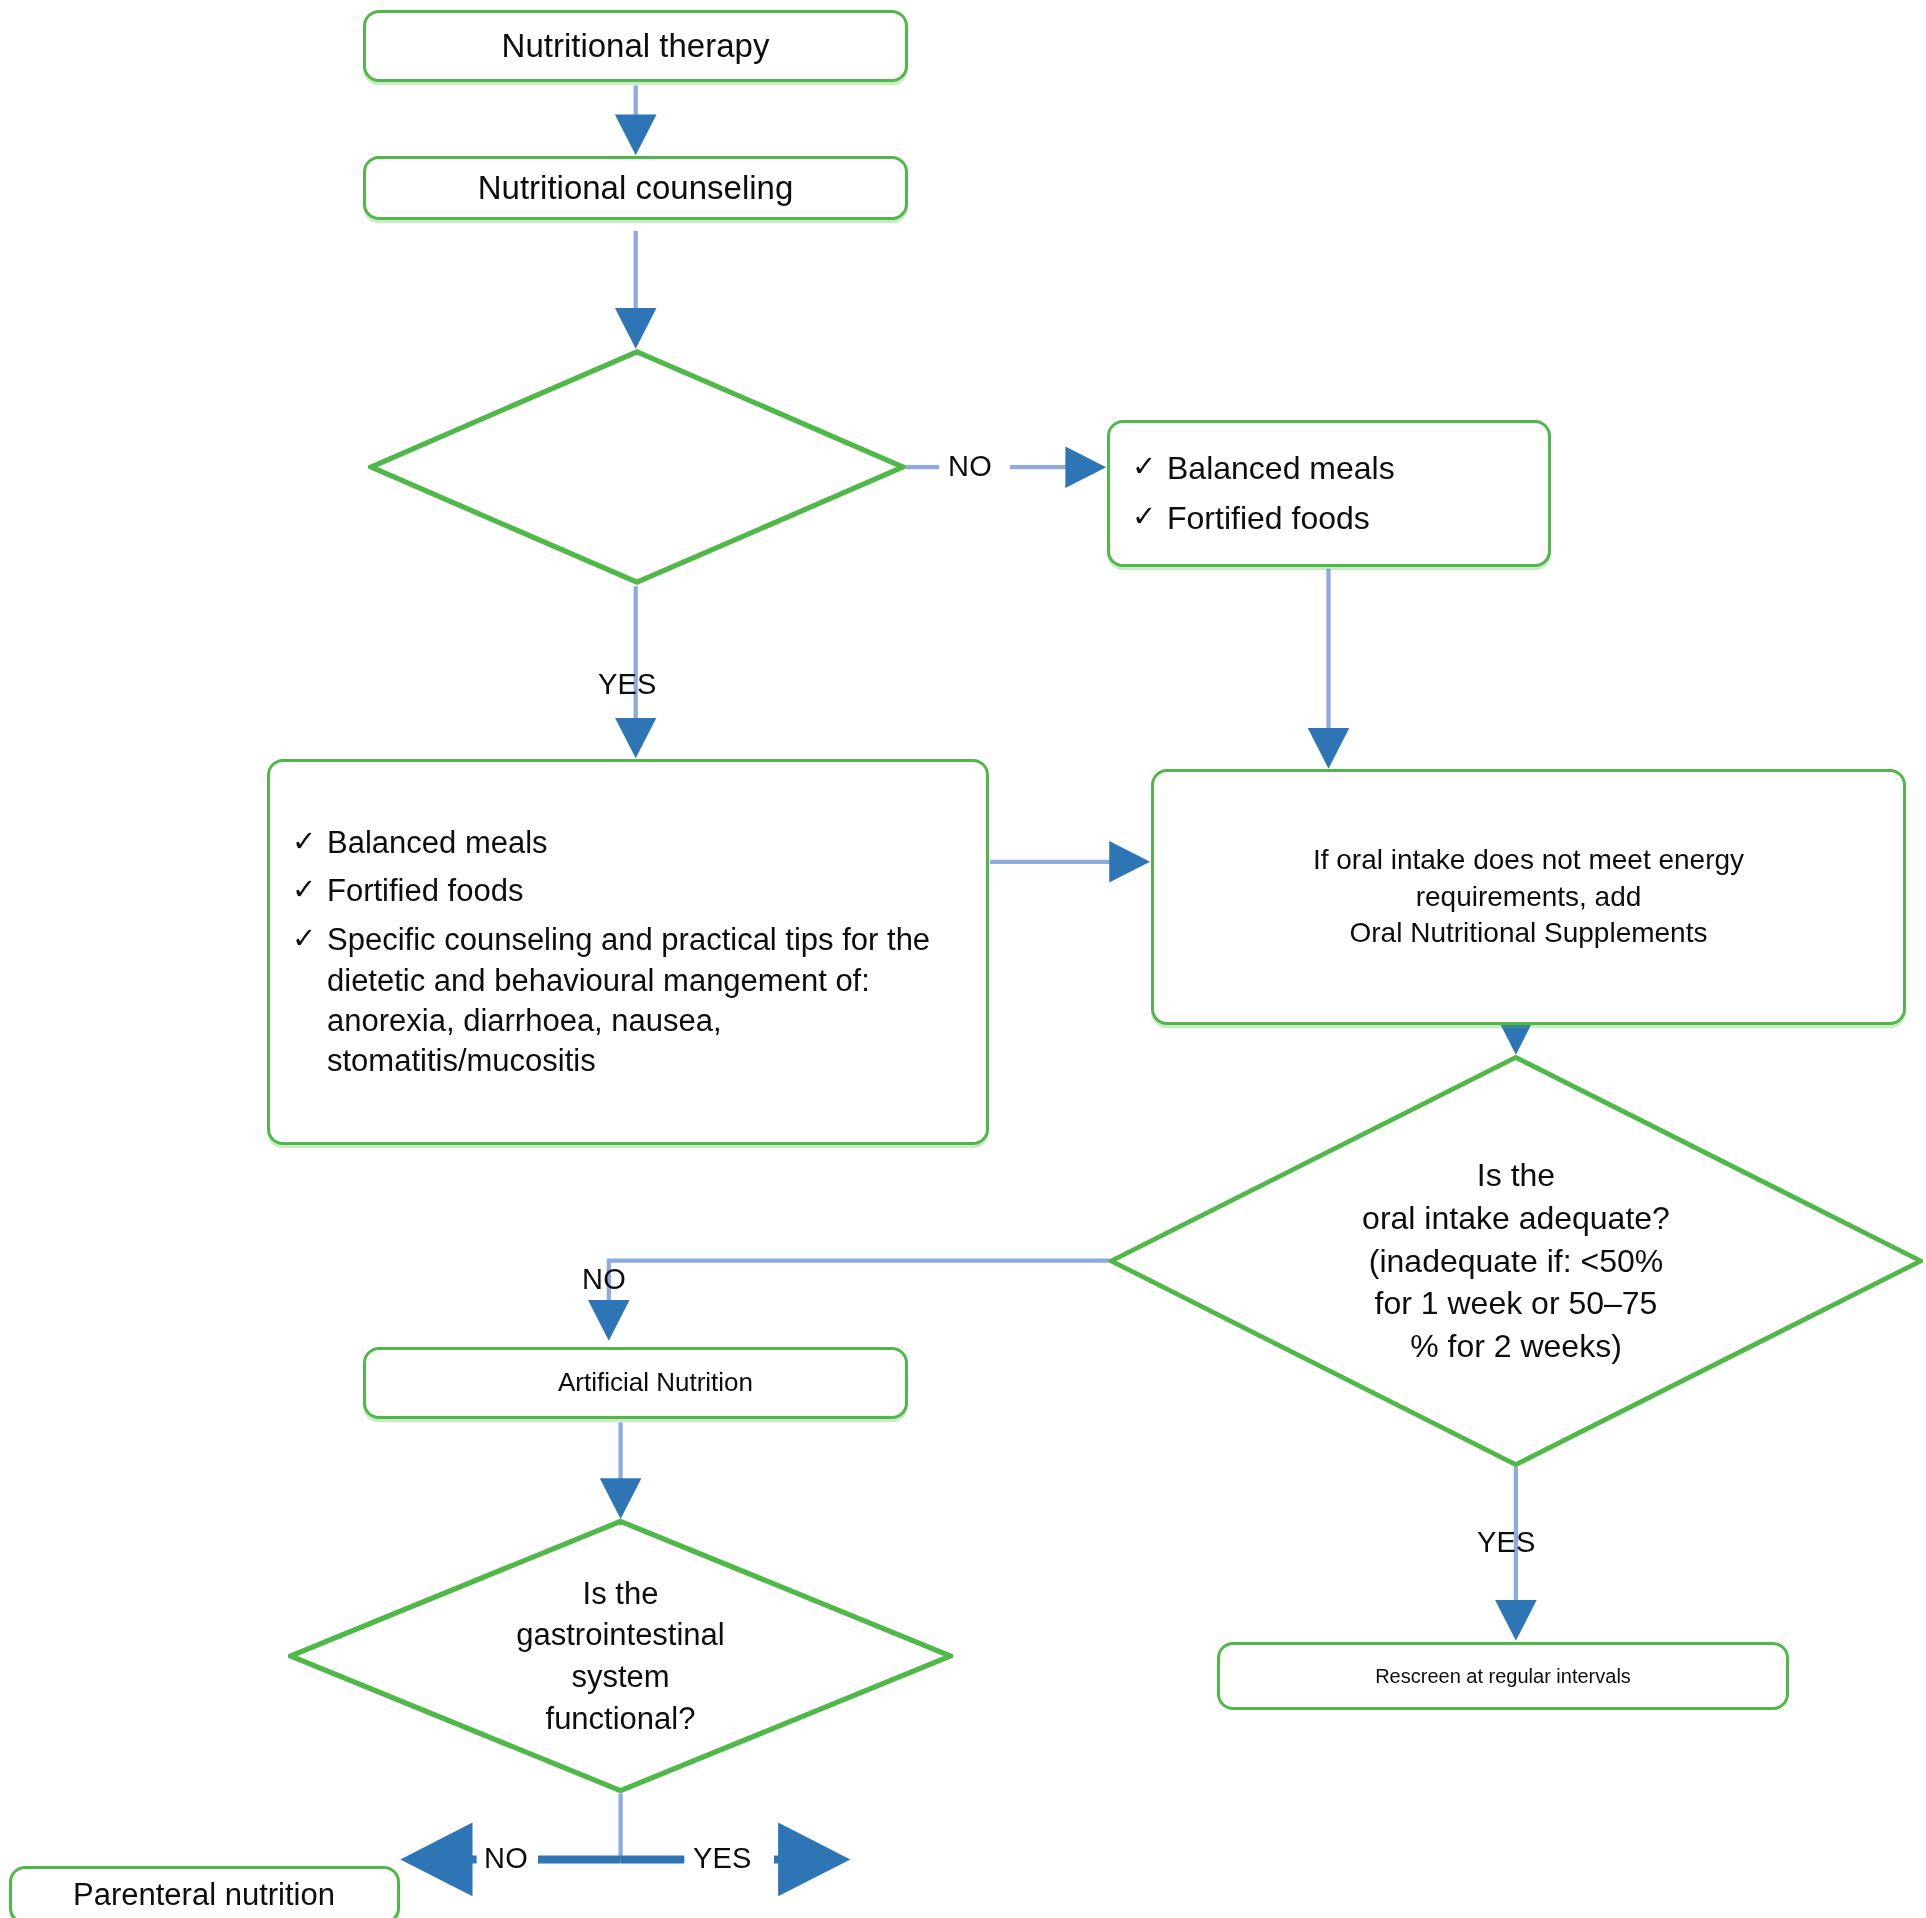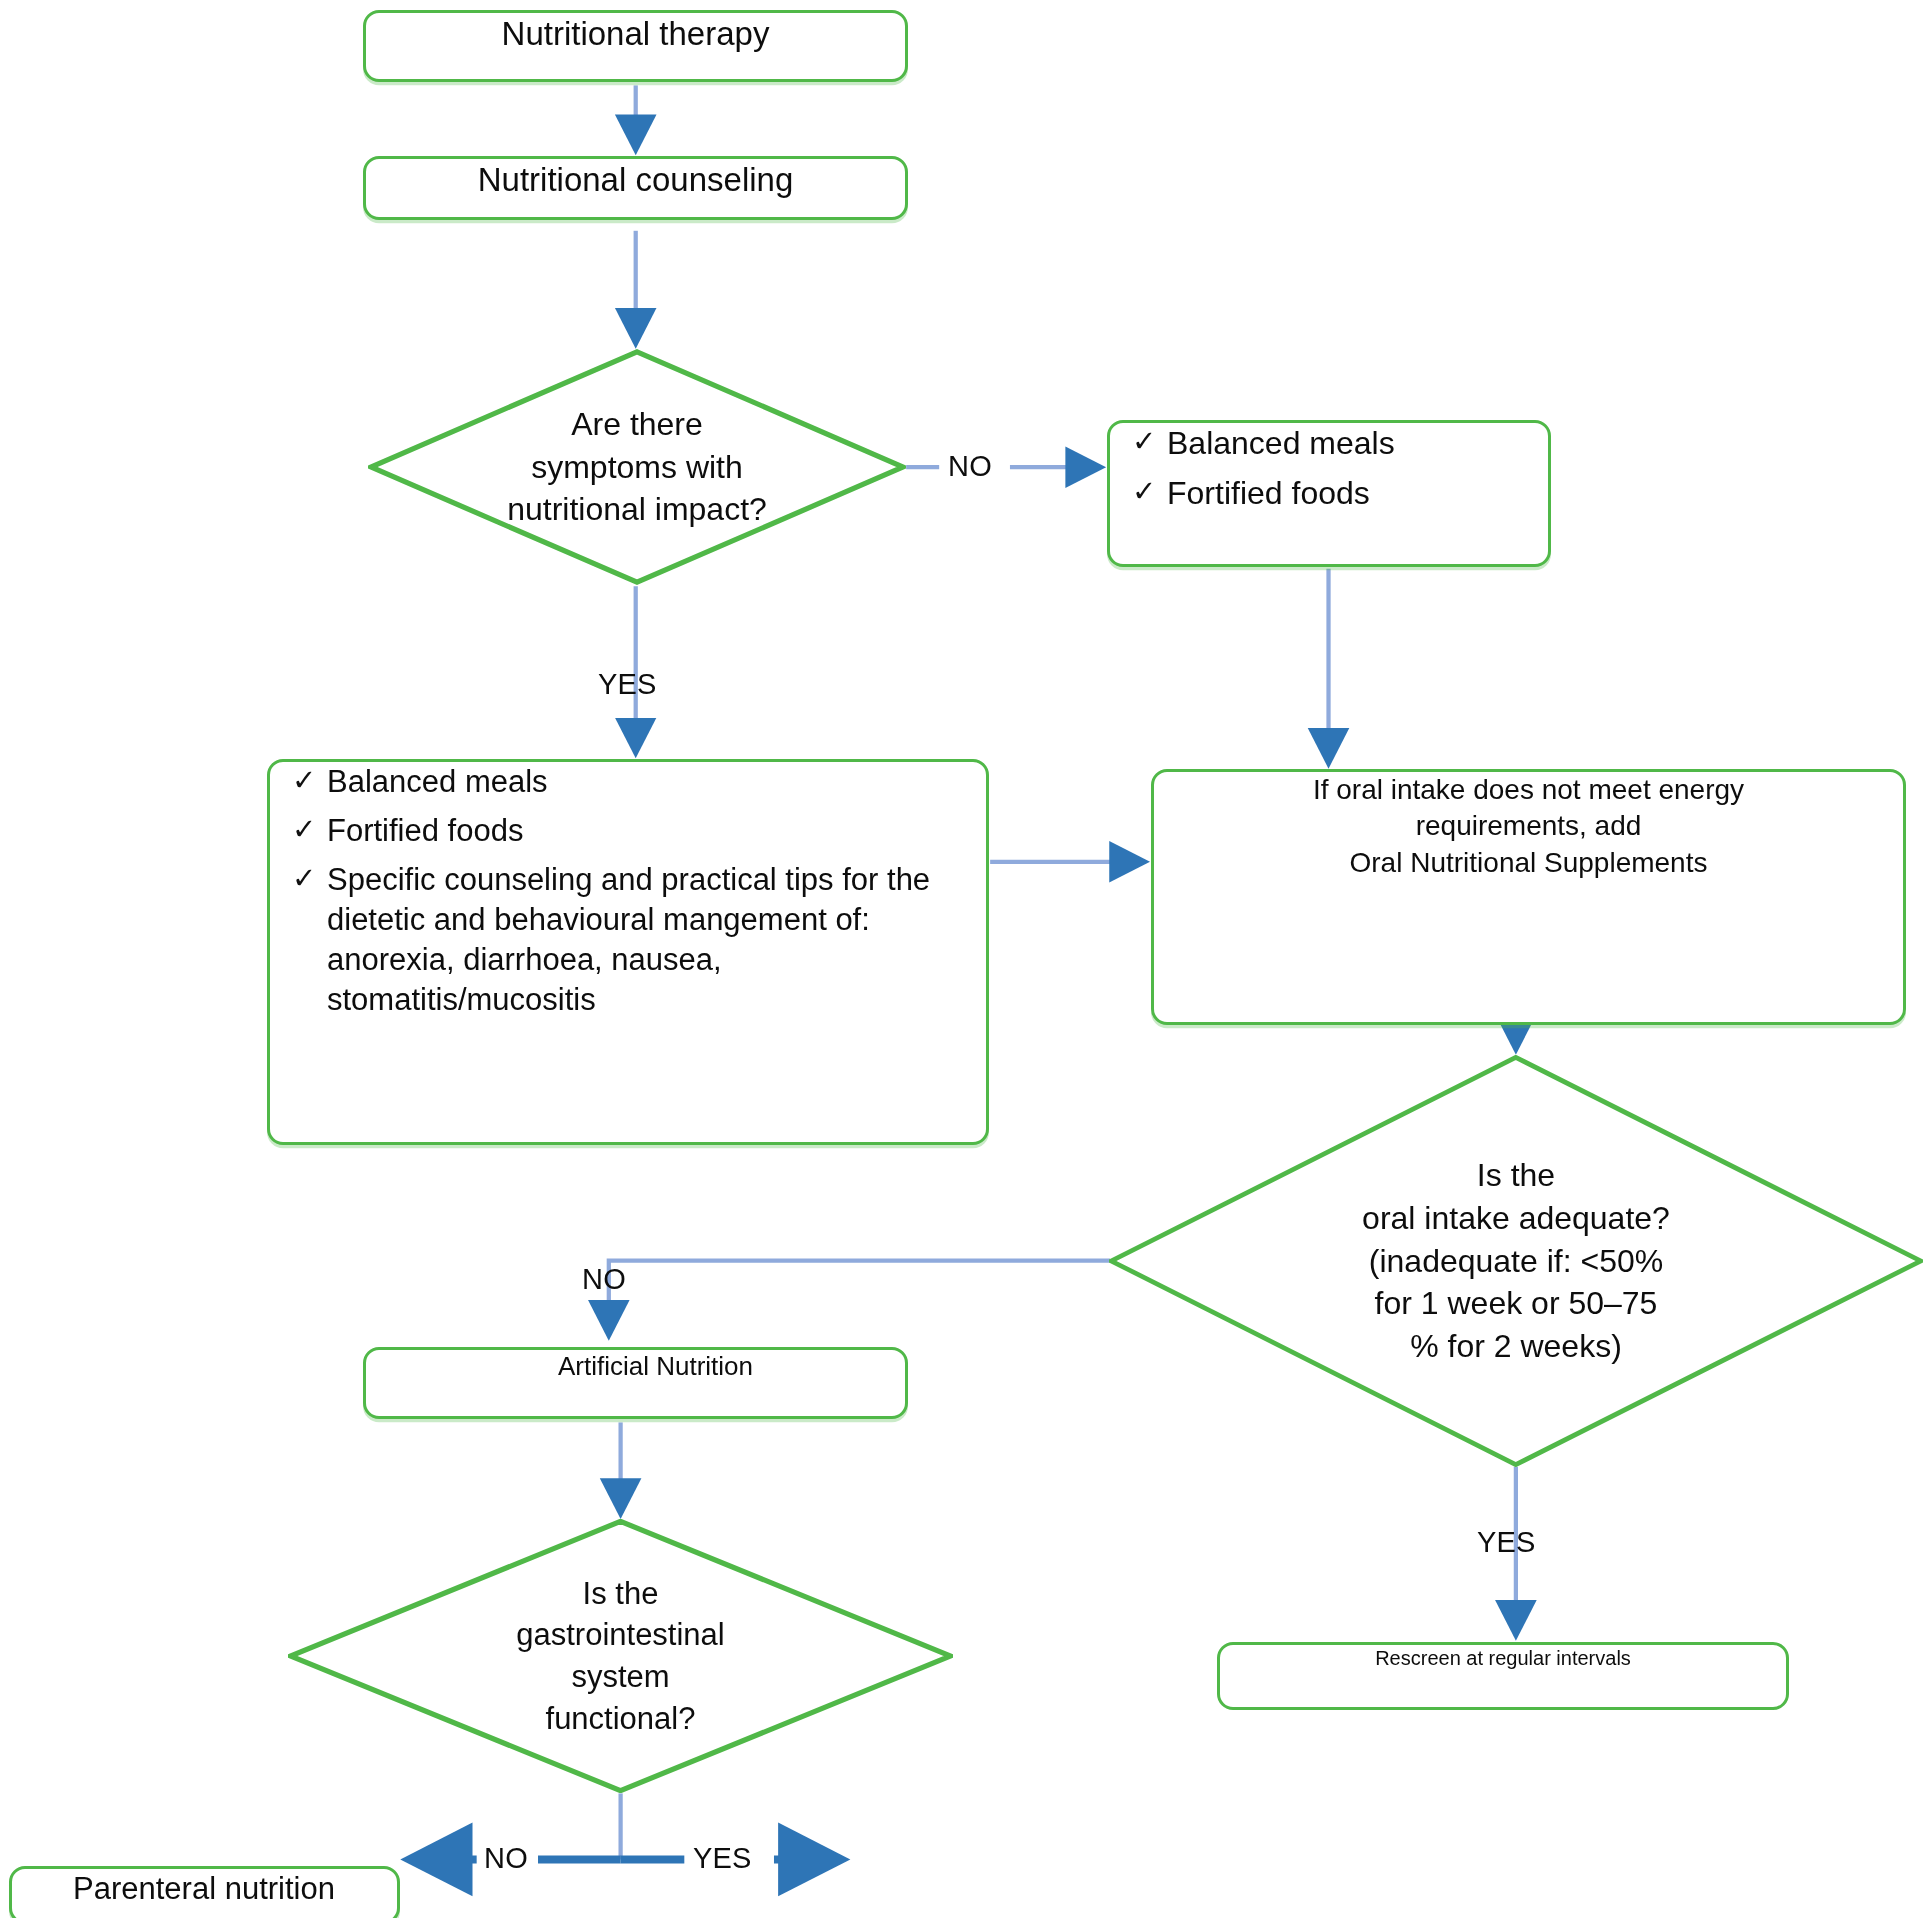--- a/index.html
+++ b/index.html
@@ -14,21 +14,21 @@
   #svg-layer{position:absolute;left:0;top:0;width:1926px;height:1918px;}
 
   
   .node{
     position:absolute;
     box-sizing:border-box;
     background:#ffffff;
     border:3.3px solid #50b848;
     border-radius:16px;
     display:flex;
-    align-items:flex-start;
+    align-items:center;
     justify-content:center;
     color:#0d0d0d;
     line-height:1.30;
     text-align:center;
   }
   .node.shadowed{ box-shadow: 0 3.3px 0 0 rgba(80,184,72,0.30); }
 
   .node .txt{ display:block; padding:0 4.7px; }
 
   .diamond{
@@ -148,25 +148,20 @@
   </div>
 
   <div class="node shadowed" id="n-counseling">
     <span class="txt">Nutritional counseling</span>
   </div>
 
   <div class="diamond" id="d-symptoms">
     <svg viewBox="0 0 1140 500" preserveAspectRatio="none" style="position:absolute;left:0;top:0;width:100%;height:100%;z-index:1;">
       <polygon points="570,6 1134,250 570,494 6,250" fill="#ffffff" stroke="#50b848" stroke-width="11"></polygon>
     </svg>
-    <div class="dtxt">
-      <div>Are there</div>
-      <div>symptoms with</div>
-      <div>nutritional impact?</div>
-    </div>
   </div>
 
   <div class="node shadowed" id="n-right-check">
     <div class="checklist">
       <div class="crow">
         <span class="ck">✓</span>
         <span class="ctext">Balanced meals</span>
       </div>
       <div class="crow">
         <span class="ck">✓</span>

